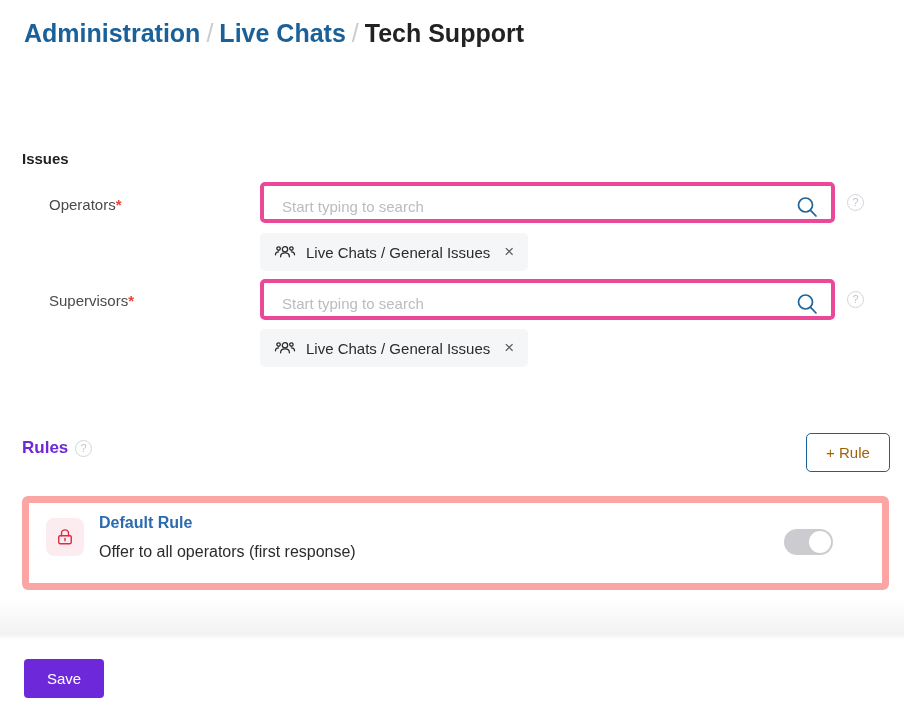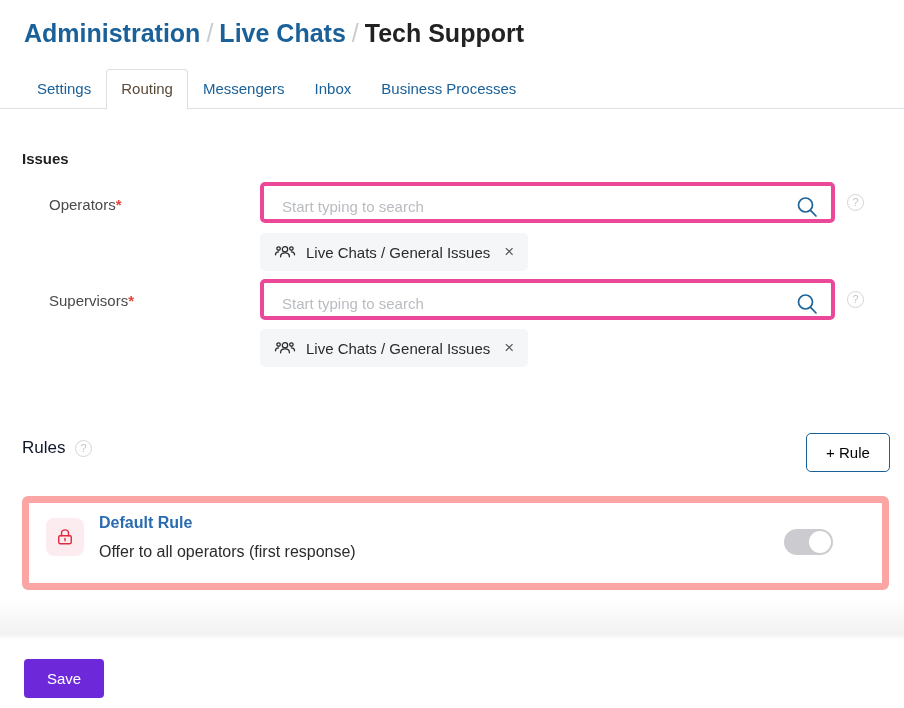--- a/index.html
+++ b/index.html
@@ -83,28 +83,28 @@
   .chip-icon { width: 22px; height: 22px; margin-right: 10px; flex: 0 0 auto; }
   .chip-label { font-size: 15px; color: #2b2b2b; white-space: nowrap; }
   .chip-close {
     width: 38px; height: 38px; display: flex; align-items: center;
     justify-content: center; color: #5a5a5a; font-size: 17px; cursor: pointer;
   }
 
   
   .rules-title {
     position: absolute; left: 22px; top: 438px;
-    font-size: 17px; font-weight: normal; color: #0f172a;
+    font-size: 17px; font-weight: bold; color: #6d28d9;
   }
   .help-rules { left: 75px; top: 440px; }
 
   .add-rule-btn {
     position: absolute; left: 806px; top: 433px; width: 84px; height: 39px;
     border: 1px solid #1a6099; border-radius: 5px; background: #ffffff;
-    color: #000000; font-size: 15px; line-height: 37px; text-align: center;
+    color: #a16207; font-size: 15px; line-height: 37px; text-align: center;
     cursor: pointer;
   }
 
   .rule-card {
     position: absolute; left: 22px; top: 496px; width: 867px; height: 94px;
     border: 7px solid #fca5a5; border-radius: 6px; background: #ffffff;
   }
   .rule-lock {
     position: absolute; left: 17px; top: 15px; width: 38px; height: 38px;
     border-radius: 8px; background: #fdecef;
@@ -140,29 +140,20 @@
 </style>
 </head>
 <body>
 
 <div class="page">
 
   <div class="breadcrumb">
     <span class="crumb-link">Administration</span><span class="crumb-sep">/</span><span class="crumb-link">Live Chats</span><span class="crumb-sep">/</span><span class="crumb-current">Tech Support</span>
   </div>
 
-  <div class="tabbar">
-    <div class="tabs-inner">
-      <div class="tab">Settings</div>
-      <div class="tab active">Routing</div>
-      <div class="tab">Messengers</div>
-      <div class="tab">Inbox</div>
-      <div class="tab">Business Processes</div>
-    </div>
-  </div>
 
   <div class="groups-title">Issues</div>
 
   <div class="field-label label-operators"><span>Operators</span><span class="req">*</span></div>
 
   <div class="search-box operators">
     <div class="search-placeholder">Start typing to search</div>
     <span class="search-icon">
       <svg width="24" height="24" viewBox="0 0 24 24" fill="none" stroke="#1f6498" stroke-width="1.7">
         <circle cx="10.5" cy="10" r="7"></circle>

